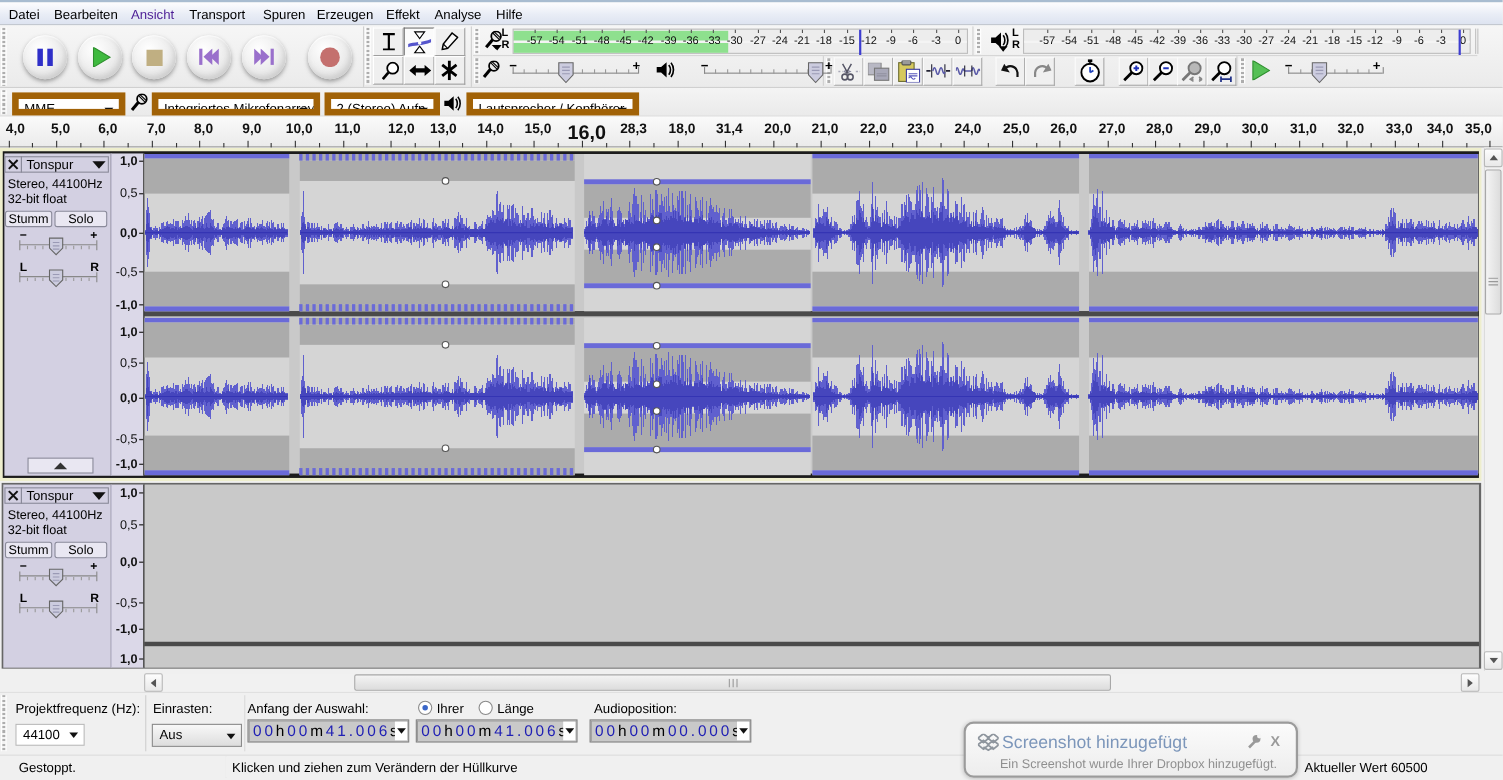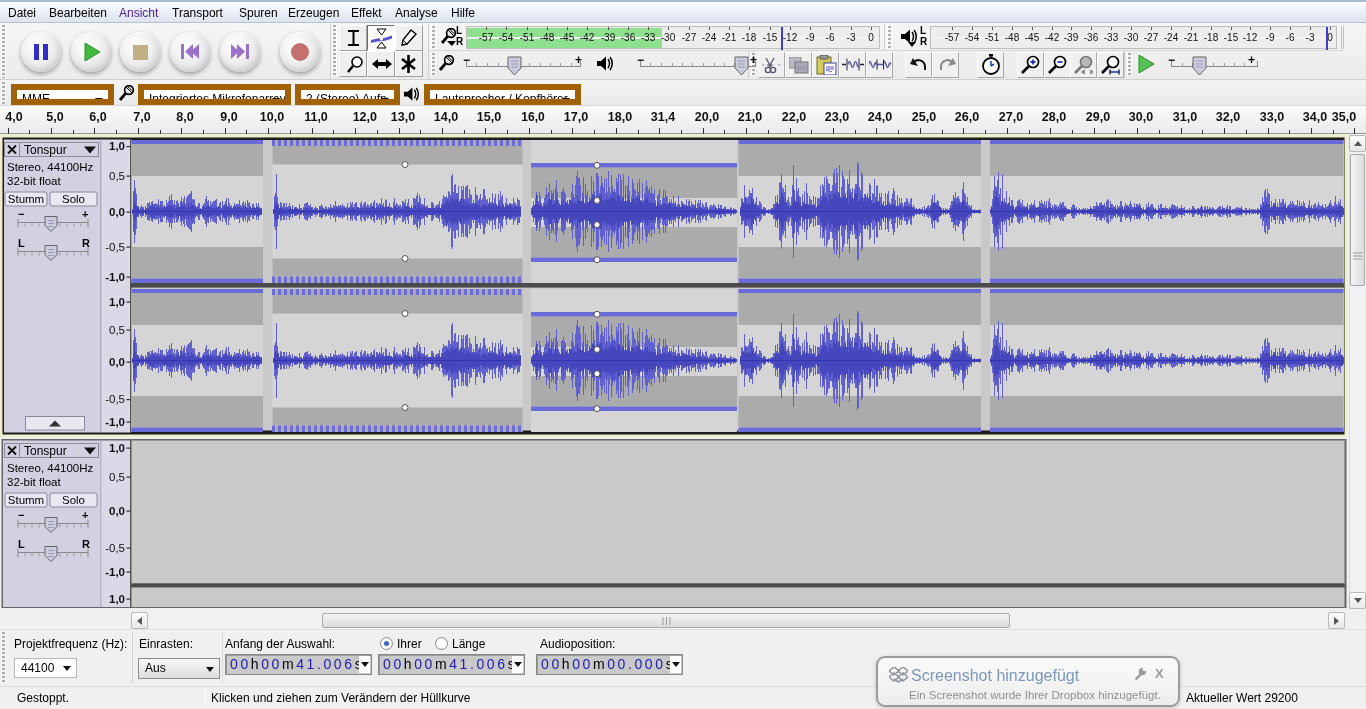--- a/index.html
+++ b/index.html
@@ -383,24 +383,24 @@
     <div class="a" style="left:377px;top:24px;width:1px;height:4px;background:#333"></div>
     <div class="a" style="left:385px;top:4px;width:36px;text-align:center;font-size:12.5px;font-weight:bold;color:#111">13,0</div>
     <div class="a" style="left:399px;top:22px;width:1px;height:6px;background:#333"></div>
     <div class="a" style="left:420px;top:24px;width:1px;height:4px;background:#333"></div>
     <div class="a" style="left:428px;top:4px;width:36px;text-align:center;font-size:12.5px;font-weight:bold;color:#111">14,0</div>
     <div class="a" style="left:442px;top:22px;width:1px;height:6px;background:#333"></div>
     <div class="a" style="left:464px;top:24px;width:1px;height:4px;background:#333"></div>
     <div class="a" style="left:471px;top:4px;width:36px;text-align:center;font-size:12.5px;font-weight:bold;color:#111">15,0</div>
     <div class="a" style="left:485px;top:22px;width:1px;height:6px;background:#333"></div>
     <div class="a" style="left:507px;top:24px;width:1px;height:4px;background:#333"></div>
-    <div class="a" style="left:515px;top:4px;width:36px;text-align:center;font-size:12px;font-weight:bold;color:#111">16,0</div>
+    <div class="a" style="left:515px;top:4px;width:36px;text-align:right;font-size:18px;font-weight:bold;color:#111">16,0</div>
     <div class="a" style="left:529px;top:22px;width:1px;height:6px;background:#333"></div>
     <div class="a" style="left:551px;top:24px;width:1px;height:4px;background:#333"></div>
-    <div class="a" style="left:558px;top:4px;width:36px;text-align:center;font-size:12.5px;font-weight:bold;color:#111">17,0</div>
+    <div class="a" style="left:558px;top:4px;width:36px;text-align:center;font-size:12.5px;font-weight:bold;color:#111">28,3</div>
     <div class="a" style="left:572px;top:22px;width:1px;height:6px;background:#333"></div>
     <div class="a" style="left:594px;top:24px;width:1px;height:4px;background:#333"></div>
     <div class="a" style="left:602px;top:4px;width:36px;text-align:center;font-size:12.5px;font-weight:bold;color:#111">18,0</div>
     <div class="a" style="left:616px;top:22px;width:1px;height:6px;background:#333"></div>
     <div class="a" style="left:638px;top:24px;width:1px;height:4px;background:#333"></div>
     <div class="a" style="left:645px;top:4px;width:36px;text-align:center;font-size:12.5px;font-weight:bold;color:#111">31,4</div>
     <div class="a" style="left:659px;top:22px;width:1px;height:6px;background:#333"></div>
     <div class="a" style="left:681px;top:24px;width:1px;height:4px;background:#333"></div>
     <div class="a" style="left:689px;top:4px;width:36px;text-align:center;font-size:12.5px;font-weight:bold;color:#111">20,0</div>
     <div class="a" style="left:703px;top:22px;width:1px;height:6px;background:#333"></div>
@@ -437,21 +437,21 @@
     <div class="a" style="left:1159px;top:24px;width:1px;height:4px;background:#333"></div>
     <div class="a" style="left:1167px;top:4px;width:36px;text-align:center;font-size:12.5px;font-weight:bold;color:#111">31,0</div>
     <div class="a" style="left:1181px;top:22px;width:1px;height:6px;background:#333"></div>
     <div class="a" style="left:1202px;top:24px;width:1px;height:4px;background:#333"></div>
     <div class="a" style="left:1210px;top:4px;width:36px;text-align:center;font-size:12.5px;font-weight:bold;color:#111">32,0</div>
     <div class="a" style="left:1224px;top:22px;width:1px;height:6px;background:#333"></div>
     <div class="a" style="left:1246px;top:24px;width:1px;height:4px;background:#333"></div>
     <div class="a" style="left:1254px;top:4px;width:36px;text-align:center;font-size:12.5px;font-weight:bold;color:#111">33,0</div>
     <div class="a" style="left:1268px;top:22px;width:1px;height:6px;background:#333"></div>
     <div class="a" style="left:1289px;top:24px;width:1px;height:4px;background:#333"></div>
-    <div class="a" style="left:1297px;top:4px;width:36px;text-align:center;font-size:12.5px;font-weight:bold;color:#111">34,0</div>
+    <div class="a" style="left:1297px;top:4px;width:36px;text-align:left;font-size:12.5px;font-weight:bold;color:#111">34,0</div>
     <div class="a" style="left:1311px;top:22px;width:1px;height:6px;background:#333"></div>
     <div class="a" style="left:1333px;top:24px;width:1px;height:4px;background:#333"></div>
     <div class="a" style="left:1326px;top:4px;width:36px;text-align:center;font-size:12.5px;font-weight:bold;color:#111">35,0</div>
     <div class="a" style="left:1354px;top:22px;width:1px;height:6px;background:#333"></div>
   </div>
 <svg class="a" style="left:0;top:134px" width="1366" height="477" viewBox="0 134 1366 477">
     <rect x="0" y="134.5" width="1347" height="303" fill="#eeeecd"></rect>
     <rect x="1347" y="134.5" width="19" height="303" fill="#f0f0f0"></rect>
     <rect x="2.5" y="137.5" width="1342" height="297" fill="#1c1c1c"></rect>
     <rect x="4" y="139.5" width="96.5" height="293" fill="#d3d0e2"></rect>
@@ -897,21 +897,21 @@
 <div class="a lbl" style="left:452px;top:637px">Länge</div>
 <div class="a" style="left:14px;top:658px;width:63px;height:20px;background:#fff;border:1px solid #b8b8b8;font-size:12px;line-height:18px;padding-left:6px">44100<span class="carr" style="top:7px"></span></div>
 <div class="a" style="left:138px;top:658px;width:82px;height:21px;background:linear-gradient(#f8f8f8,#dddddd);border:1px solid #8a8a8a;font-size:12px;line-height:19px;padding-left:6px">Aus<span class="carr" style="top:8px"></span></div>
 <div class="a tfield" style="left:225px;top:654px;width:147px;height:21px">00<b>h</b>00<b>m</b>41.006<b>s</b><span style="position:absolute;right:1px;top:1px;width:11px;height:17px;background:#fff"></span><span class="carr" style="right:2px;top:7px;border-left-width:4px;border-right-width:4px"></span></div>
 <div class="a tfield" style="left:378px;top:654px;width:147px;height:21px">00<b>h</b>00<b>m</b>41.006<b>s</b><span style="position:absolute;right:1px;top:1px;width:11px;height:17px;background:#fff"></span><span class="carr" style="right:2px;top:7px;border-left-width:4px;border-right-width:4px"></span></div>
 <div class="a tfield" style="left:536px;top:654px;width:147px;height:21px">00<b>h</b>00<b>m</b>00.000<b>s</b><span style="position:absolute;right:1px;top:1px;width:11px;height:17px;background:#fff"></span><span class="carr" style="right:2px;top:7px;border-left-width:4px;border-right-width:4px"></span></div>
 <div class="a" style="left:0;top:686px;width:1366px;height:23px;background:#f0f0f0;border-top:1px solid #dcdcdc"></div>
 <div class="a lbl" style="left:17px;top:691px">Gestoppt.</div>
 <div class="a" style="left:205px;top:688px;width:1px;height:19px;background:#c8c8c8;border-right:1px solid #fff"></div>
 <div class="a lbl" style="left:211px;top:691px">Klicken und ziehen zum Verändern der Hüllkurve</div>
-<div class="a lbl" style="left:1186px;top:691px">Aktueller Wert 29200</div>
+<div class="a lbl" style="left:1186px;top:691px">Aktueller Wert 60500</div>
 <div class="a" style="left:876px;top:656px;width:304px;height:51px;background:linear-gradient(#fbfbfb,#ededed);border:2px solid #9b9b9b;border-radius:9px;box-shadow:0 1px 4px rgba(0,0,0,.2)"></div>
 <svg class="a" style="left:889px;top:667px" width="19" height="16" viewBox="0 0 19 16">
     <path d="M5,0 L0,4 L5,8 L10,4 Z M14,0 L19,4 L14,8 L9,4 Z M0,10 L5,6 L10,10 L5,14 Z M19,10 L14,6 L9,10 L14,14 Z M5,12 L9.5,15 L14,12" fill="none" stroke="#8f969e" stroke-width="1.6"></path>
   </svg>
 <div class="a" style="left:911px;top:667px;font-size:16px;color:#7c96ba;white-space:nowrap">Screenshot hinzugefügt</div>
 <svg class="a" style="left:1133px;top:667px" width="14" height="14" viewBox="0 0 14 14">
     <path d="M2.5,12.5 L8,7" stroke="#9a9a9a" stroke-width="2.4"></path>
     <circle cx="9.3" cy="4.7" r="3.6" fill="#9a9a9a"></circle>
     <circle cx="11.8" cy="2.2" r="2.1" fill="#f5f5f5"></circle>
   </svg>

